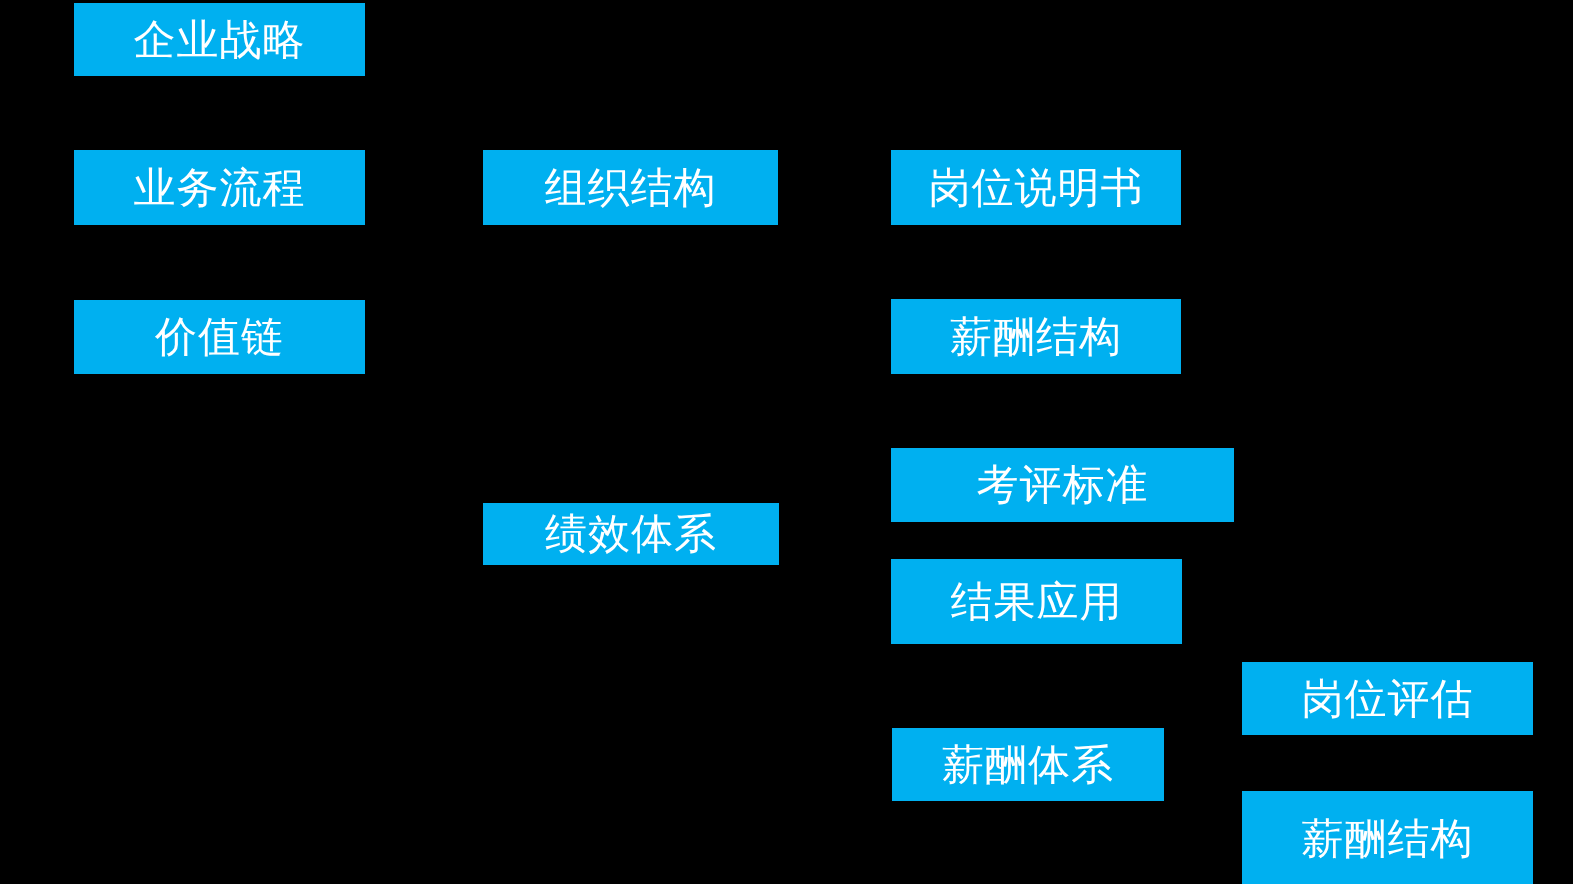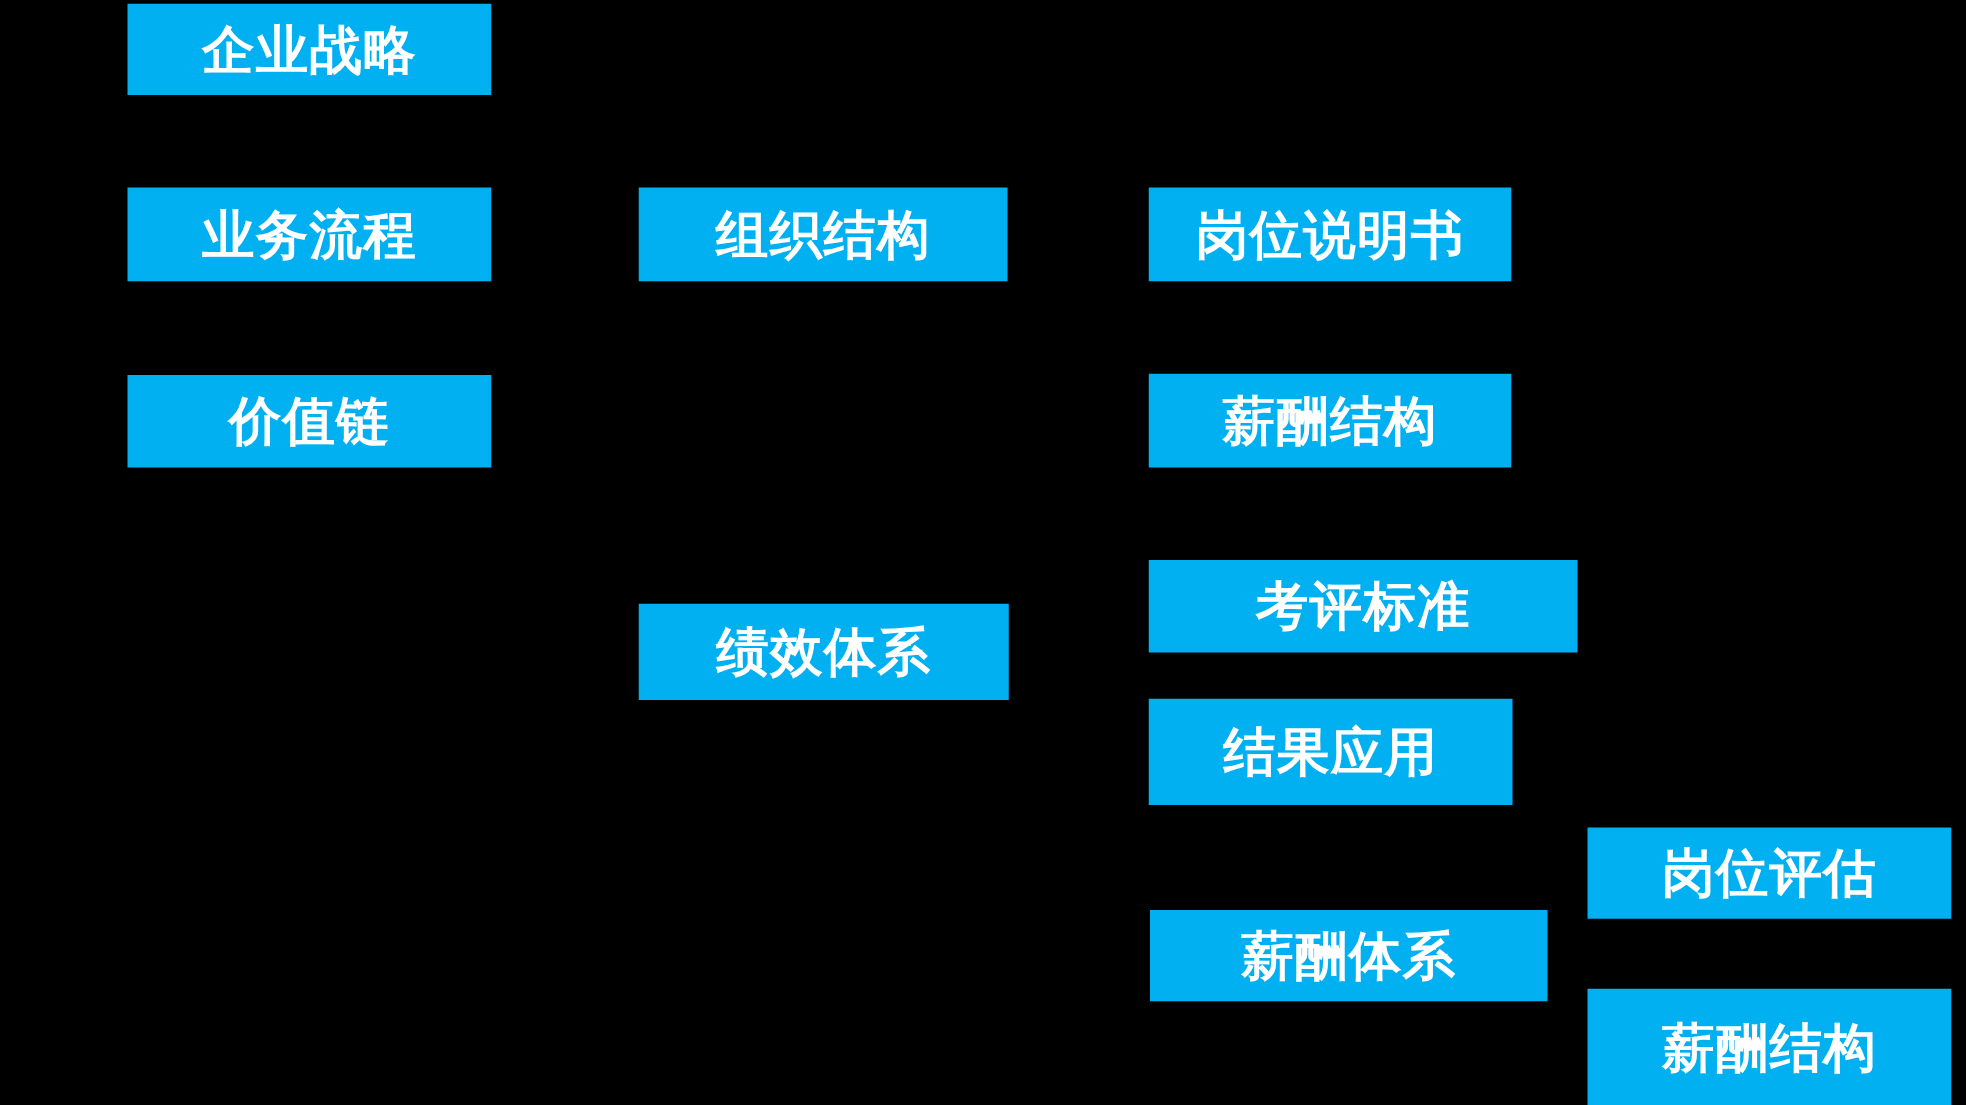--- a/index.html
+++ b/index.html
@@ -16,25 +16,24 @@
     font-family: "Liberation Sans", "DejaVu Sans", sans-serif;
   }
   .node {
     position: absolute;
     background: var(--node-fill, #00b0f0);
     color: var(--node-text, #ffffff);
     display: flex;
     align-items: center;
     justify-content: center;
     font-size: 42px;
-    font-weight: 700;
+    font-weight: 400;
     letter-spacing: 1px;
     white-space: nowrap;
     line-height: 1;
-    margin-left: 28px;
   }
 </style>
 </head>
 <body>
 
 <div class="canvas">
 
   <div class="node" style="left:74px;  top:3px;   width:291px; height:73px;">企业战略</div>
 
   <div class="node" style="left:74px;  top:150px; width:291px; height:75px;">业务流程</div>
@@ -42,23 +41,23 @@
   <div class="node" style="left:74px;  top:300px; width:291px; height:74px;">价值链</div>
 
   <div class="node" style="left:891px; top:150px; width:290px; height:75px;">岗位说明书</div>
 
   <div class="node" style="left:483px; top:150px; width:295px; height:75px;">组织结构</div>
 
   <div class="node" style="left:891px; top:299px; width:290px; height:75px;">薪酬结构</div>
 
   <div class="node" style="left:891px; top:448px; width:343px; height:74px;">考评标准</div>
 
-  <div class="node" style="left:483px; top:483px; width:296px; height:77px;">绩效体系</div>
+  <div class="node" style="left:483px; top:503px; width:296px; height:62px;">绩效体系</div>
 
   <div class="node" style="left:891px; top:559px; width:291px; height:85px;">结果应用</div>
 
-  <div class="node" style="left:892px; top:728px; width:318px; height:73px;">薪酬体系</div>
+  <div class="node" style="left:892px; top:728px; width:272px; height:73px;">薪酬体系</div>
 
   <div class="node" style="left:1242px; top:662px; width:291px; height:73px;">岗位评估</div>
 
   <div class="node" style="left:1242px; top:791px; width:291px; height:96px;">薪酬结构</div>
 
 </div>
 
 </body></html>

